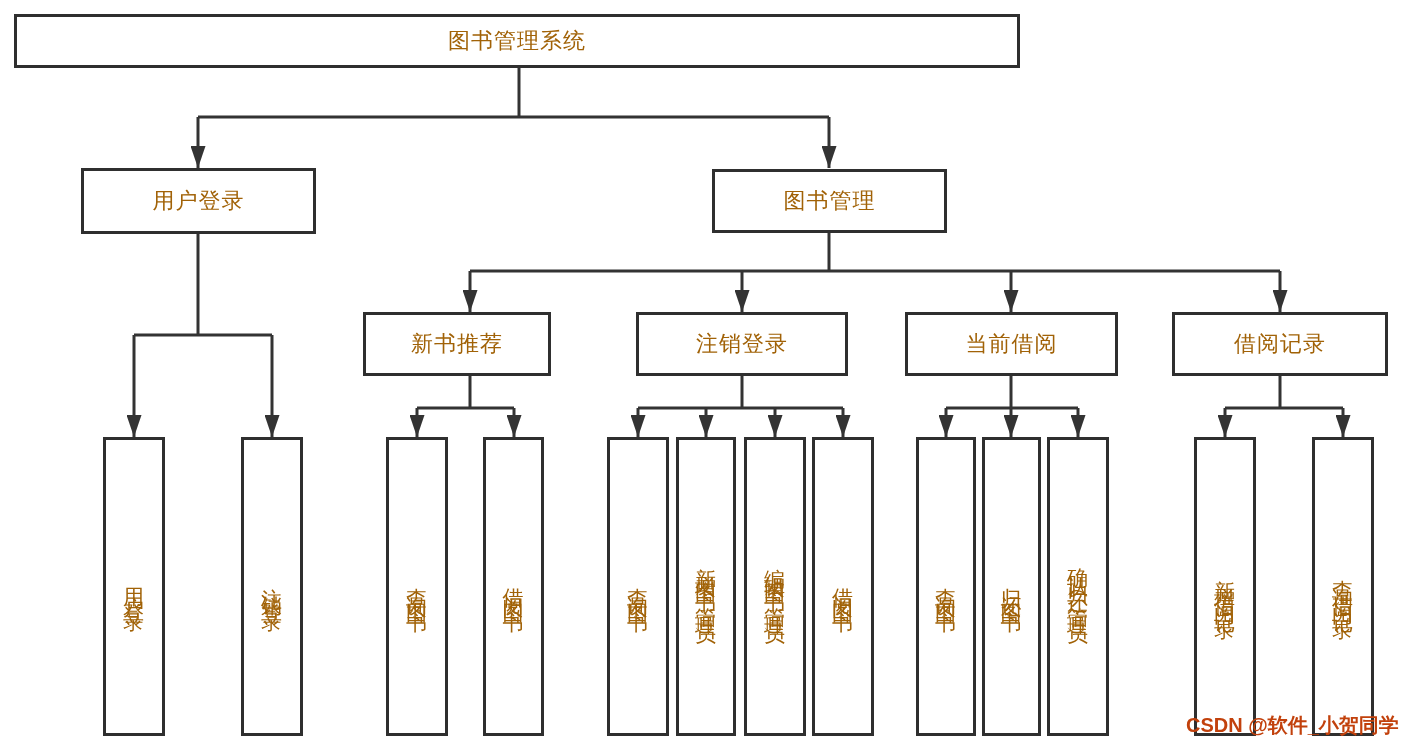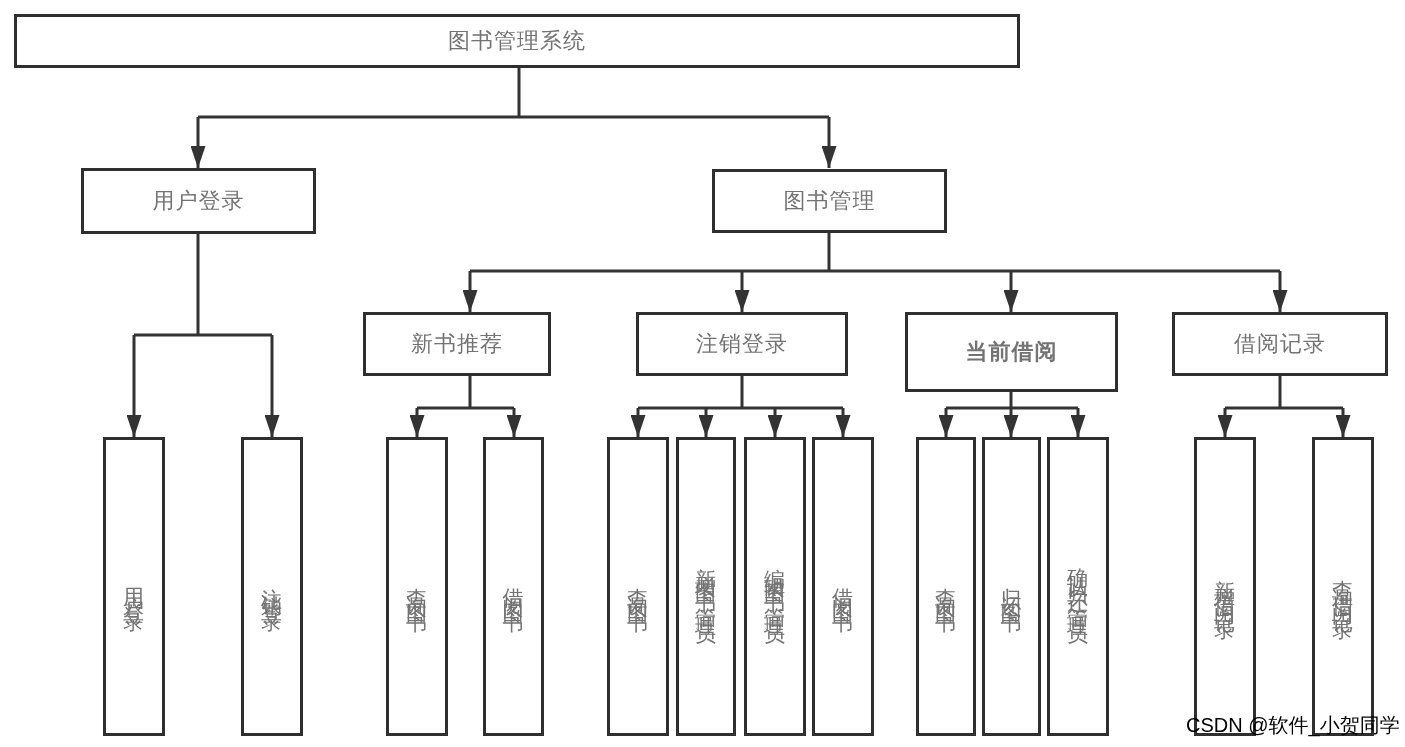--- a/index.html
+++ b/index.html
@@ -22,44 +22,45 @@
     z-index: 1;
   }
   .node {
     position: absolute;
     box-sizing: border-box;
     border: 3px solid #2f2f2f;
     background: #ffffff;
     display: flex;
     align-items: center;
     justify-content: center;
-    color: #737373;
+    color: #a16207;
     z-index: 2;
   }
   .node .hlabel {
     font-size: 22px;
     letter-spacing: 1px;
     white-space: nowrap;
   }
   .leaf .vlabel {
     writing-mode: vertical-rl;
     text-orientation: mixed;
     font-size: 21px;
     letter-spacing: 8px;
     line-height: 1;
     white-space: nowrap;
   }
   .watermark {
     position: absolute;
     left: 1186px;
     top: 712px;
     font-size: 20px;
-    color: #000000;
+    color: #c2410c;
     white-space: nowrap;
     z-index: 3;
+    font-weight: bold;
   }
 </style>
 </head>
 <body>
 
 <div class="canvas">
 
   <svg class="connectors" width="1405" height="747" viewBox="0 0 1405 747">
     <defs>
       <marker id="arrow" markerUnits="userSpaceOnUse" markerWidth="22" markerHeight="15" viewBox="0 0 22 15" refX="22" refY="7.5" orient="auto">
@@ -120,21 +121,21 @@
   <div class="node" style="left:712px; top:169px; width:235px; height:64px;">
     <span class="hlabel">图书管理</span>
   </div>
 
   <div class="node" style="left:363px; top:312px; width:188px; height:64px;">
     <span class="hlabel">新书推荐</span>
   </div>
   <div class="node" style="left:636px; top:312px; width:212px; height:64px;">
     <span class="hlabel">注销登录</span>
   </div>
-  <div class="node" style="left:905px; top:312px; width:213px; height:80px;font-weight:bold;">
+  <div class="node" style="left:905px; top:312px; width:213px; height:64px;">
     <span class="hlabel">当前借阅</span>
   </div>
   <div class="node" style="left:1172px; top:312px; width:216px; height:64px;">
     <span class="hlabel">借阅记录</span>
   </div>
 
   <div class="node leaf" style="left:103px; top:437px; width:62px; height:299px;">
     <span class="vlabel">用户登录</span>
   </div>
   <div class="node leaf" style="left:241px; top:437px; width:62px; height:299px;">

